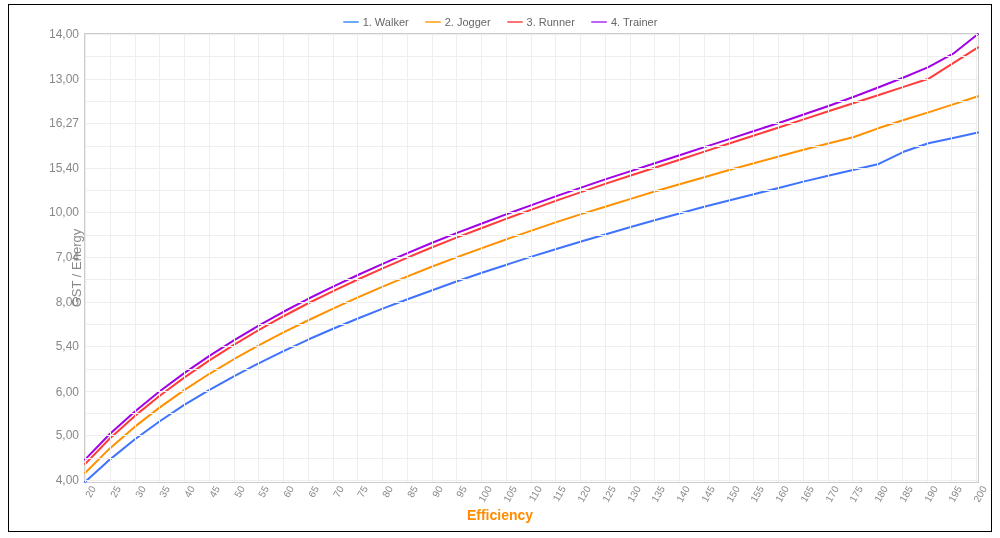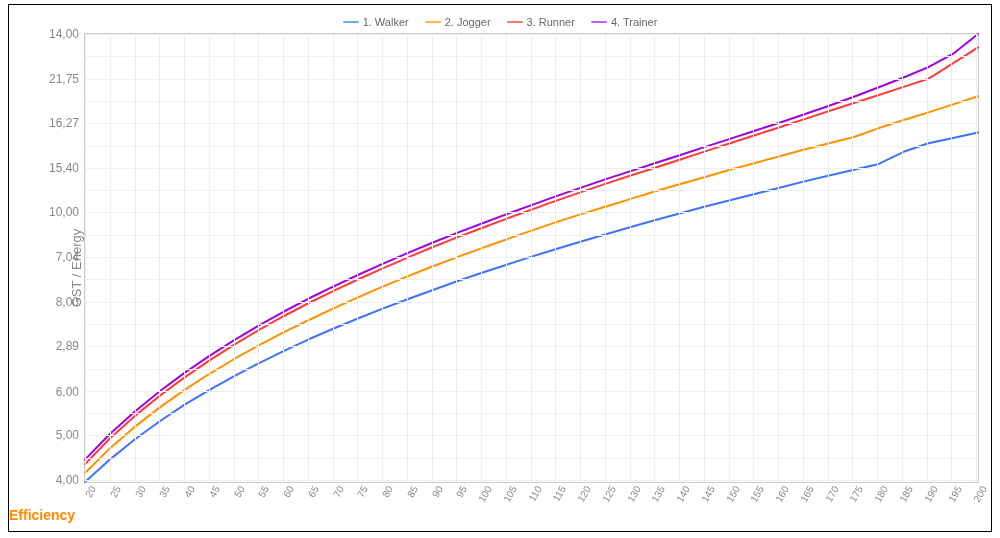--- a/index.html
+++ b/index.html
@@ -98,20 +98,21 @@
     transform: translateY(-50%) rotate(-90deg);
     transform-origin: center;
     font-size: 13px;
     color: #888;
     font-weight: 500;
   }
   .x-axis-label {
     position: absolute;
     left: 0;
     width: 100%;
+    text-align: center;
     bottom: 8px;
     font-size: 14px;
     font-weight: bold;
   }
   svg.curves {
     position: absolute;
     inset: 0;
     width: 100%;
     height: 100%;
     overflow: visible;
@@ -154,39 +155,39 @@
   <div class="grid-line-h" style="top: 446px;"></div>
       <div class="y-tick" style="top: 446px;">4,00</div>
       <div class="grid-line-h" style="top: 423.7px;"></div>
       <div class="grid-line-h" style="top: 401.4px;"></div>
       <div class="y-tick" style="top: 401.4px;">5,00</div>
       <div class="grid-line-h" style="top: 379.1px;"></div>
       <div class="grid-line-h" style="top: 356.8px;"></div>
       <div class="y-tick" style="top: 358px;">6,00</div>
       <div class="grid-line-h" style="top: 334.5px;"></div>
       <div class="grid-line-h" style="top: 312.2px;"></div>
-      <div class="y-tick" style="top: 312.2px;">2,89</div>
+      <div class="y-tick" style="top: 312.2px;">5,40</div>
       <div class="grid-line-h" style="top: 289.9px;"></div>
       <div class="grid-line-h" style="top: 267.6px;"></div>
       <div class="y-tick" style="top: 267.6px;">8,00</div>
       <div class="grid-line-h" style="top: 245.3px;"></div>
       <div class="grid-line-h" style="top: 223px;"></div>
       <div class="y-tick" style="top: 223px;">7,04</div>
       <div class="grid-line-h" style="top: 200.7px;"></div>
       <div class="grid-line-h" style="top: 178.4px;"></div>
       <div class="y-tick" style="top: 178.4px;">10,00</div>
       <div class="grid-line-h" style="top: 156.1px;"></div>
       <div class="grid-line-h" style="top: 133.8px;"></div>
       <div class="y-tick" style="top: 133.8px;">15,40</div>
       <div class="grid-line-h" style="top: 111.5px;"></div>
       <div class="grid-line-h" style="top: 89.2px;"></div>
       <div class="y-tick" style="top: 89.2px;">16,27</div>
       <div class="grid-line-h" style="top: 66.9px;"></div>
       <div class="grid-line-h" style="top: 44.6px;"></div>
-      <div class="y-tick" style="top: 44.6px;">21,75</div>
+      <div class="y-tick" style="top: 44.6px;">13,00</div>
       <div class="grid-line-h" style="top: 22.3px;"></div>
       <div class="grid-line-h" style="top: 0px;"></div>
       <div class="y-tick" style="top: 0px;">14,00</div>
       <div class="grid-line-v" style="left: 0px;"></div>
       <div class="x-tick" style="left: 0px;">20</div>
       <div class="grid-line-v" style="left: 24.75px;"></div>
       <div class="x-tick" style="left: 24.75px;">25</div>
       <div class="grid-line-v" style="left: 49.5px;"></div>
       <div class="x-tick" style="left: 49.5px;">30</div>
       <div class="grid-line-v" style="left: 74.25px;"></div>

